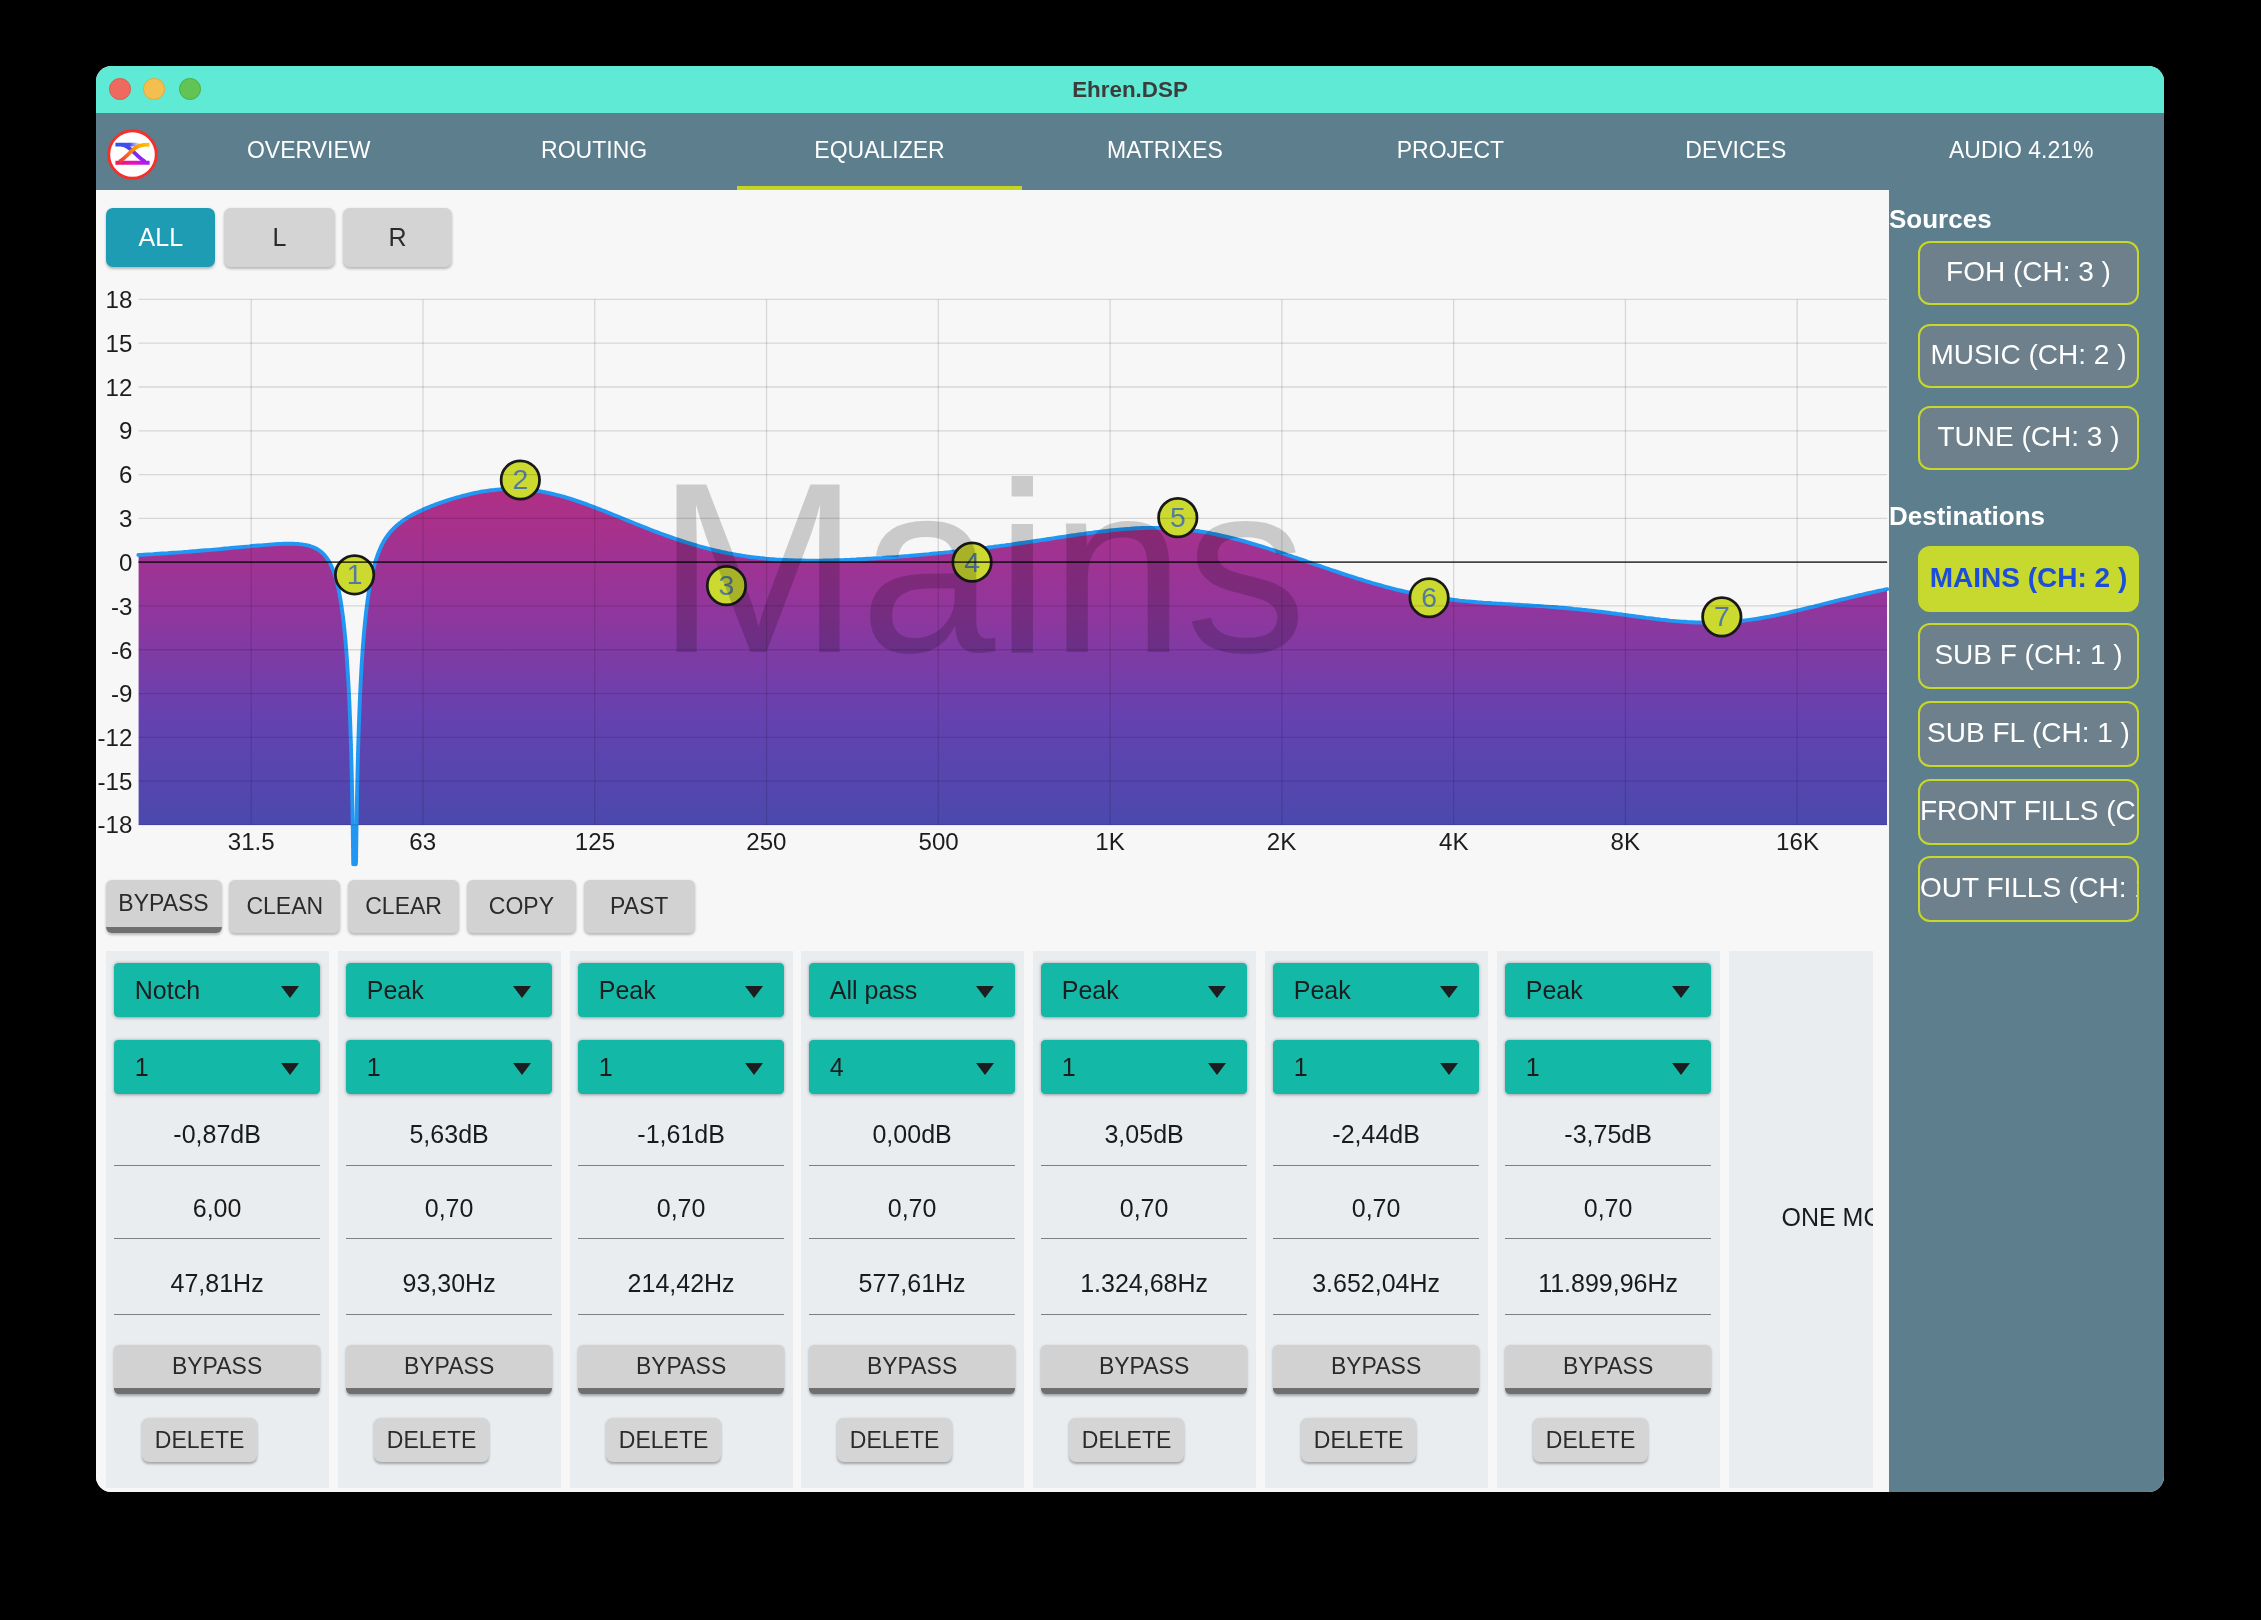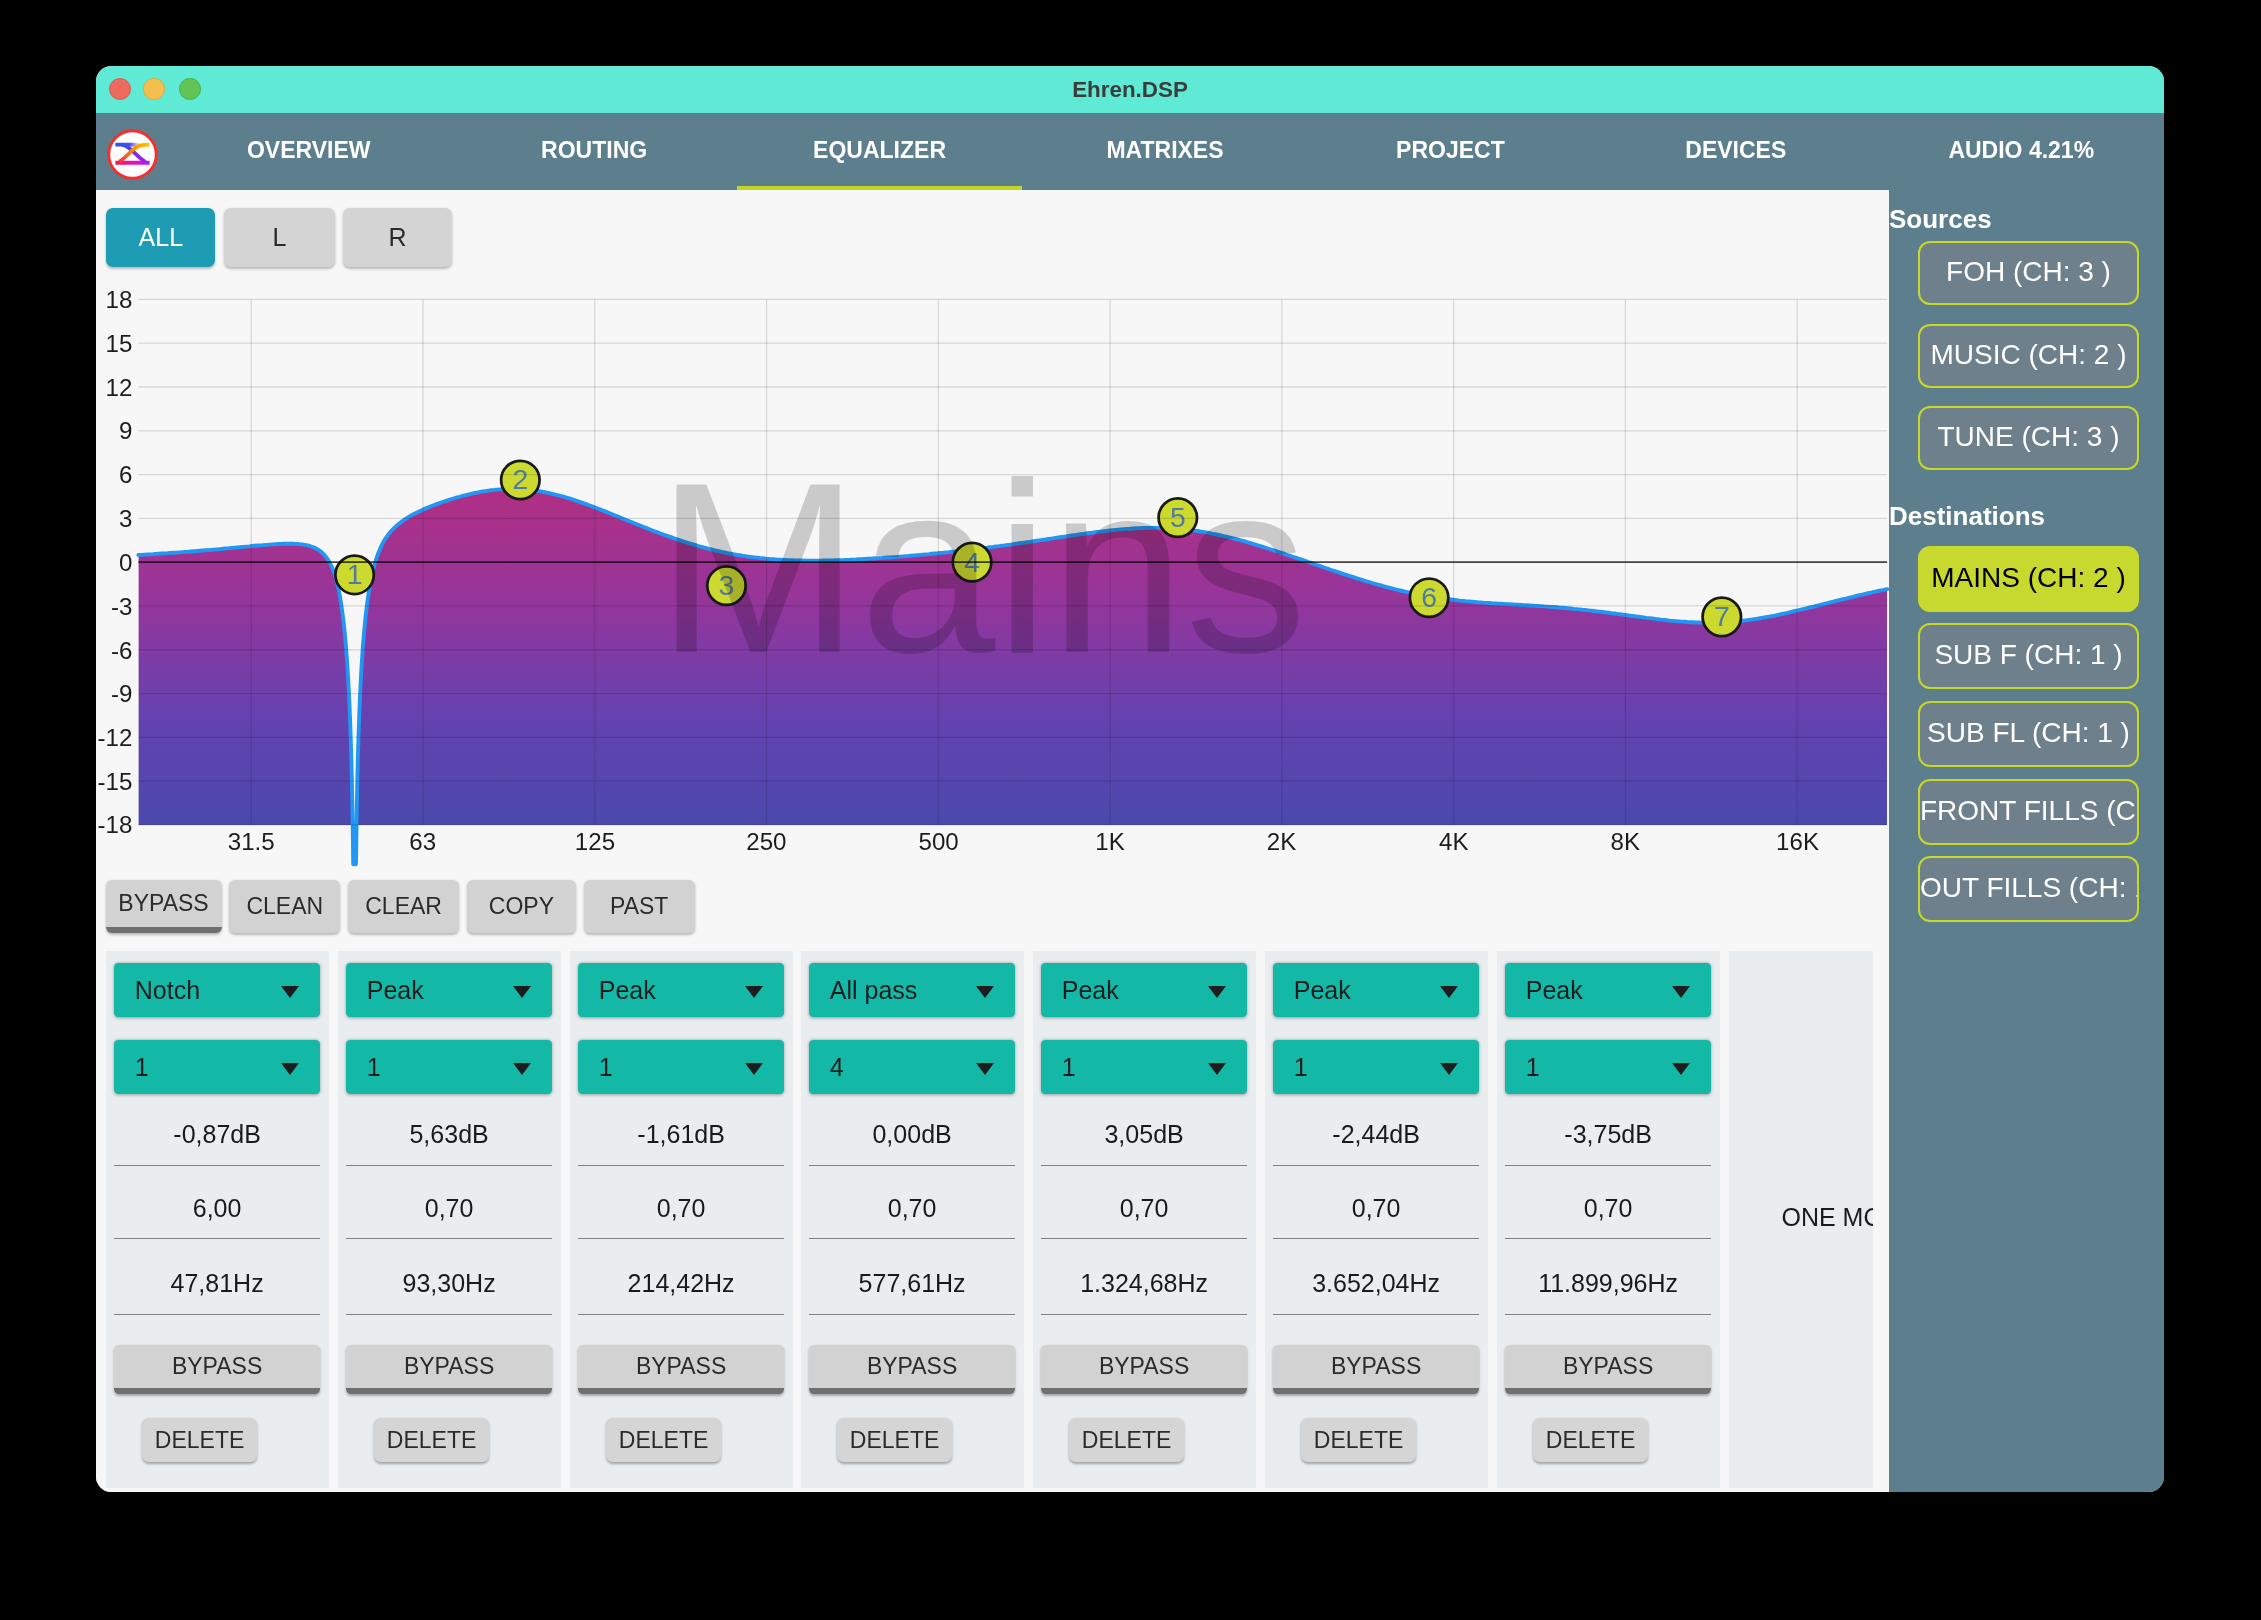--- a/index.html
+++ b/index.html
@@ -6,21 +6,21 @@
 html,body { width:2261px; height:1620px; background:#000; font-family:"Liberation Sans",sans-serif; }
 #win { position:absolute; left:96px; top:66px; width:2068px; height:1426px; border-radius:15.5px; overflow:hidden; background:#f7f7f8; }
 #titlebar { position:absolute; left:0; top:0; width:2068px; height:47px; background:#5eead4; }
 .dot { position:absolute; top:12px; width:21.5px; height:21.5px; border-radius:50%; }
 #dr { left:13px; background:#ee6a5f; border:0.9px solid #d95c50; }
 #dy { left:47px; background:#f5bf4f; border:0.9px solid #e0a83d; }
 #dg { left:83px; background:#61c454; border:0.9px solid #4daf43; }
 #title { position:absolute; left:0; top:0; width:100%; height:47px; line-height:47px; text-align:center; font-size:22.4px; font-weight:bold; color:#3c3c3c; }
 #nav { position:absolute; left:0; top:47px; width:2068px; height:78px; background:#5c7e8d; }
 #navitems { position:absolute; left:70px; top:0; width:1998px; height:78px; display:flex; }
-.nitem { flex:1; text-align:center; line-height:74px; color:#fff; font-weight:bold; font-size:23px; position:relative; }
+.nitem { flex:1; text-align:center; line-height:74px; color:#fff; font-weight:normal; font-size:23px; position:relative; }
 .nitem.active::after { content:""; position:absolute; left:0; bottom:0; width:100%; height:5.2px; background:#c3d626; }
 #logo { position:absolute; left:9.5px; top:14.6px; }
 #main { position:absolute; left:0; top:124px; width:1793px; height:1302px; background:#f7f7f8; }
 .seg { position:absolute; top:18px; height:59px; border-radius:6.9px; text-align:center; line-height:59px; font-size:25px; color:#2b2b2b; background:#d4d4d4; box-shadow:0 1.7px 2.6px rgba(0,0,0,0.25); }
 #segall { left:10.3px; width:109px; background:#1d9cb4; color:#fff; }
 #segl { left:128px; width:111px; }
 #segr { left:247px; width:109px; }
 #chart { position:absolute; left:0; top:0; width:1793px; height:827px; }
 #actions { position:absolute; left:9.5px; top:690px; height:53px; display:flex; }
 .abtn { height:53px; background:#d2d2d2; border-radius:6px; text-align:center; line-height:53px; font-size:23px; color:#2b2b2b; margin-right:7.8px; box-shadow:0 1.7px 2.6px rgba(0,0,0,0.25); }
@@ -41,21 +41,21 @@
 .h3 { top:363px; }
 .colbypass { position:absolute; left:8.6px; top:394px; width:206px; height:49px; background:#d2d2d2; border-radius:5.2px; border-bottom:6.9px solid #6f6f6f; text-align:center; line-height:42px; font-size:23px; color:#2b2b2b; box-shadow:0 1.7px 2.6px rgba(0,0,0,0.3); }
 .coldelete { position:absolute; left:8.6px; top:467px; width:115px; height:44px; background:#d5d5d5; border-radius:6.9px; text-align:center; line-height:44px; font-size:23px; color:#2b2b2b; box-shadow:0 1.7px 2.6px rgba(0,0,0,0.3);margin-left:28px; }
 #onemore { position:absolute; left:1623px; top:0; width:240px; height:537px; background:#e9edf0; }
 #onemore span { position:absolute; left:53px; top:252px; font-size:25px; color:#1a1a1a; }
 #sidebar { position:absolute; left:1793px; top:124px; width:275px; height:1302px; background:#5c7e8d; }
 .shead { position:absolute; left:0; width:275px; text-align:left; color:#fff; font-weight:bold; font-size:26px; }
 .sbtn { position:absolute; left:29px; width:221px; border:2.6px solid #c7d829; border-radius:12px; background:#6d808c; color:#fff; font-size:28px; text-align:center; white-space:nowrap; overflow:hidden; }
 .sbtn.src { height:64px; line-height:57px; }
 .sbtn.dst { height:66px; line-height:59px; }
-.sbtn.on { background:#c7d92e; color:#000000; border-color:#c7d92e; }
+.sbtn.on { background:#c7d92e; color:#1d4ed8; border-color:#c7d92e;font-weight:bold; }
 </style>
 </head>
 <body>
 <div id="win">
   <div id="titlebar">
     <div class="dot" id="dr"></div>
       <div class="dot" id="dy"></div>
       <div class="dot" id="dg"></div>
     <div id="title">Ehren.DSP</div>
   </div>

